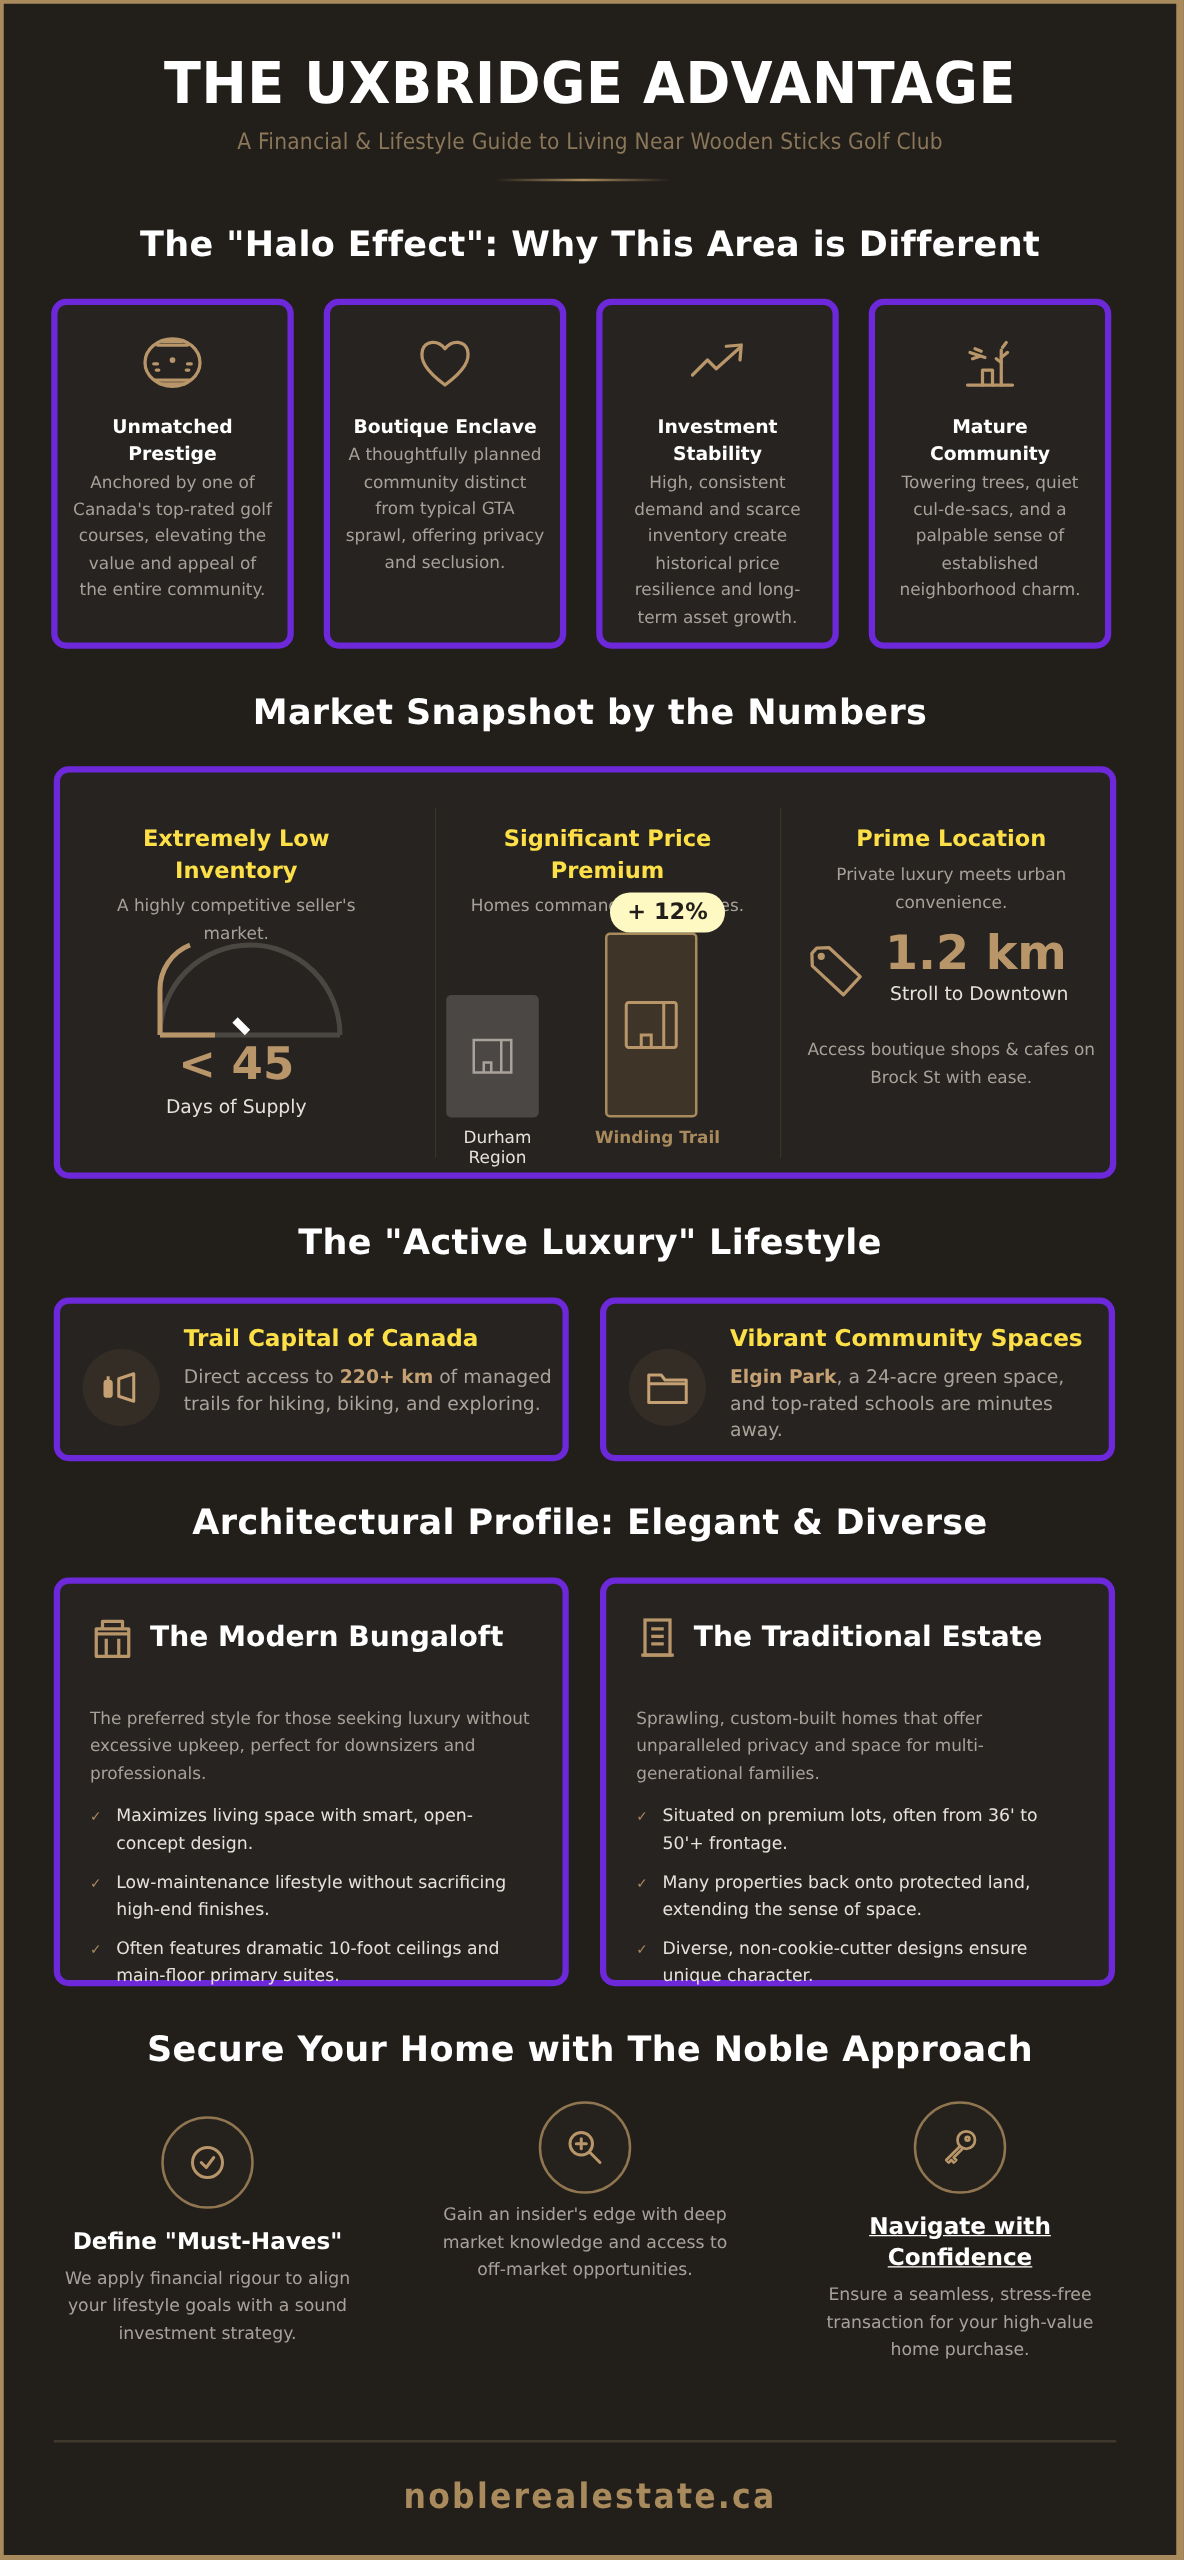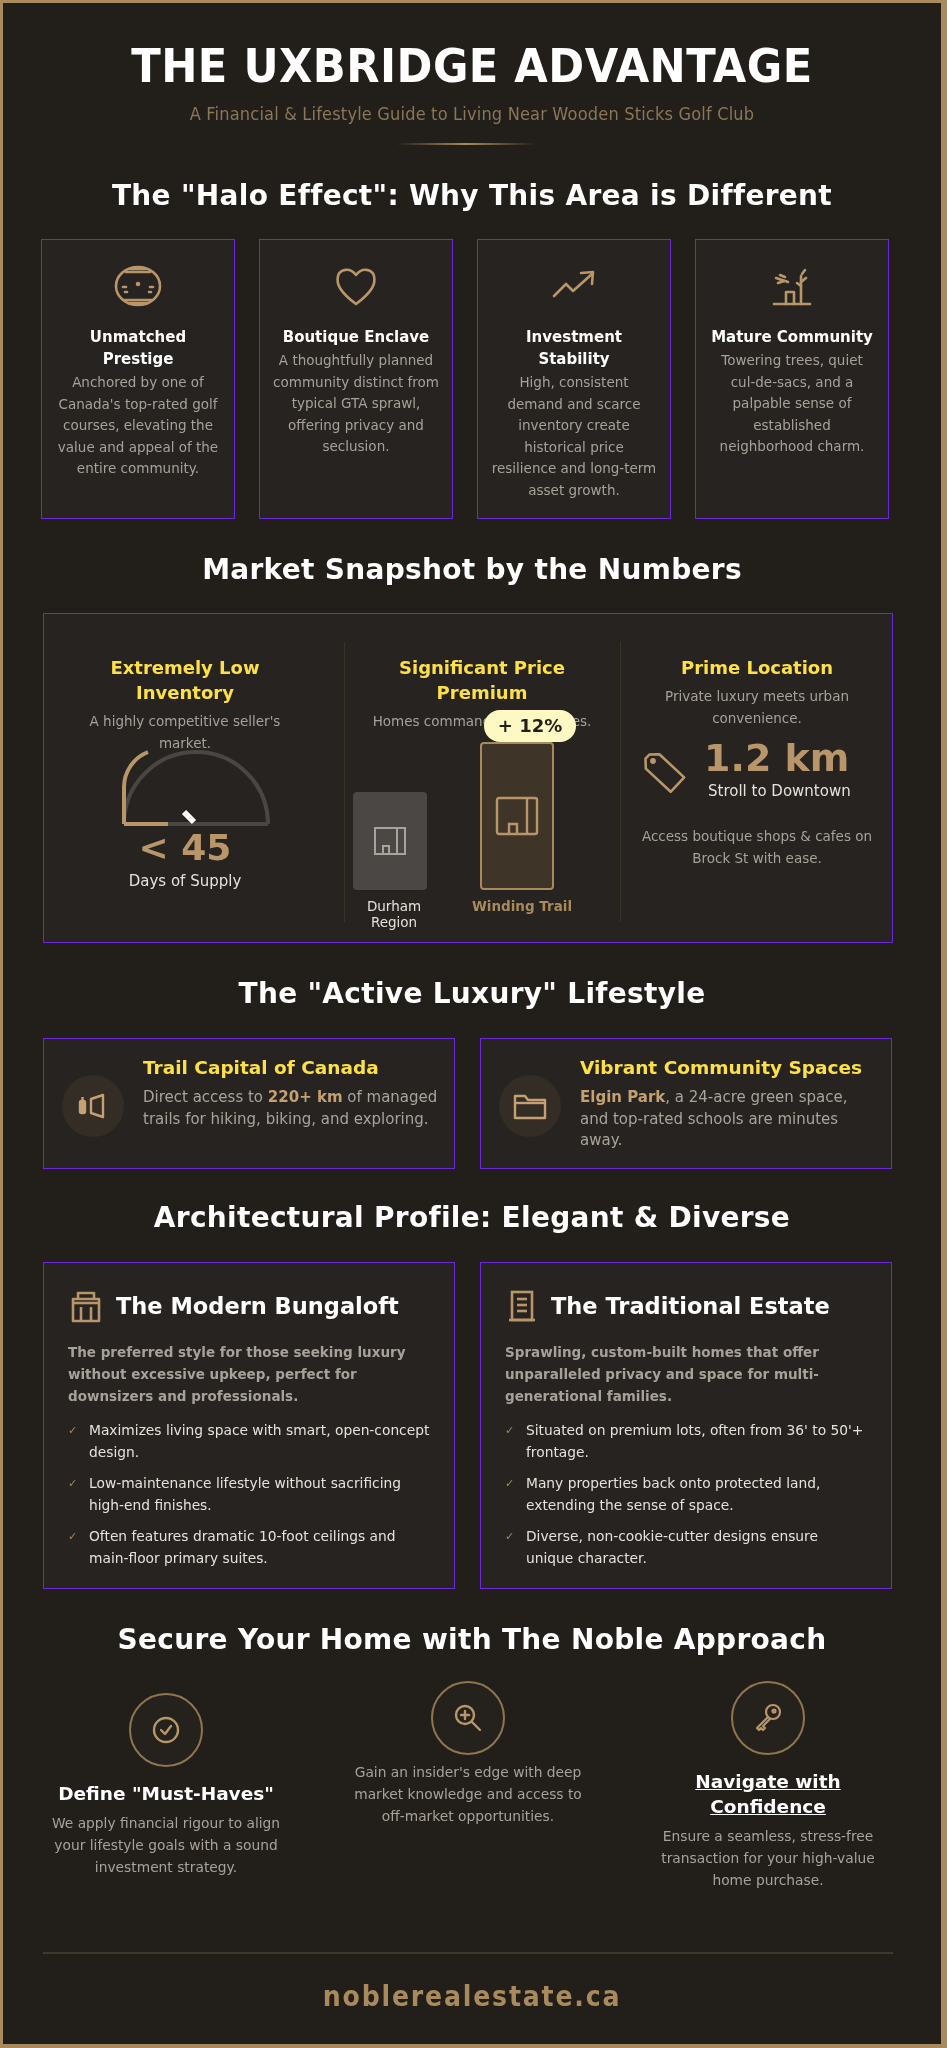--- a/index.html
+++ b/index.html
@@ -21,22 +21,22 @@
   }
   .divider-small {
     position: absolute; left: 393px; top: 140px; width: 140px; height: 2px;
     background: linear-gradient(90deg, transparent, #a88a5c, transparent);
   }
   .section-title {
     position: absolute; left: 0; width: 100%; text-align: center;
     font-weight: bold; font-size: 28px; color: #ffffff; letter-spacing: 0.3px;
   }
   .card {
-    position: absolute; background: #262320; border: 1px solid #6d28d9;
-    border-radius: 0;
+    position: absolute; background: #262320; border: 5px solid #6d28d9;
+    border-radius: 12px;
   }
   
   .halo-card { top: 236px; width: 194px; height: 280px; text-align: center; padding: 20px 12px; }
   .halo-icon { width: 52px; height: 52px; margin: 0 auto 14px; display: block; }
   .halo-title { font-weight: bold; font-size: 15px; line-height: 22px; color: #ffffff; }
   .halo-desc { font-size: 13.5px; line-height: 21.5px; color: #a8a199; margin-top: 2px; }
   
   .market { left: 40px; top: 610px; width: 850px; height: 330px; }
   .mcol { position: absolute; top: 0; height: 100%; text-align: center; }
   .mcol-title { font-weight: bold; font-size: 18px; line-height: 25px; color: #fde047; margin-top: 41px; }
@@ -49,21 +49,21 @@
     position: absolute; left: 18px; top: 36px; width: 62px; height: 62px; border-radius: 50%;
     background: #332d25; display: flex; align-items: center; justify-content: center;
   }
   .life-title { position: absolute; left: 99px; top: 18px; font-weight: bold; font-size: 18.5px; color: #fde047; }
   .life-desc { position: absolute; left: 99px; top: 48px; width: 300px; font-size: 15px; line-height: 21.5px; color: #aaa39a; }
   .gold { color: #c4a072; font-weight: bold; }
   
   .arch-card { top: 1259px; width: 412px; height: 327px; padding: 26px 24px 0 24px; }
   .arch-head { display: flex; align-items: center; gap: 14px; margin-left: 2px; }
   .arch-title { font-weight: bold; font-size: 22.5px; color: #ffffff; }
-  .arch-desc { font-size: 13.5px; line-height: 22px; color: #a8a199; margin-top: 18px; font-weight: bold; }
+  .arch-desc { font-size: 13.5px; line-height: 22px; color: #a8a199; margin-top: 37px; }
   .arch-list { list-style: none; margin-top: 12px; }
   .arch-list li { position: relative; padding-left: 21px; font-size: 13.8px; line-height: 22px; color: #e6e1da; margin-bottom: 9px; }
   .arch-list li .chk { position: absolute; left: 0; top: 1px; color: #a88a5c; font-size: 11px; }
   
   .step { position: absolute; text-align: center; width: 270px; }
   .step-circle {
     width: 74px; height: 74px; border-radius: 50%; border: 2px solid #8f7550;
     margin: 0 auto; display: flex; align-items: center; justify-content: center;
     background: #25211c;
   }

